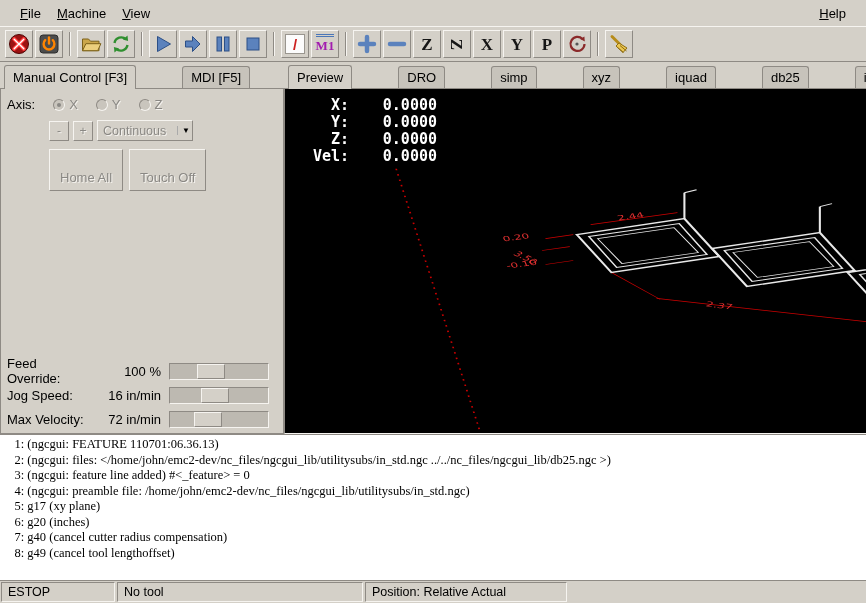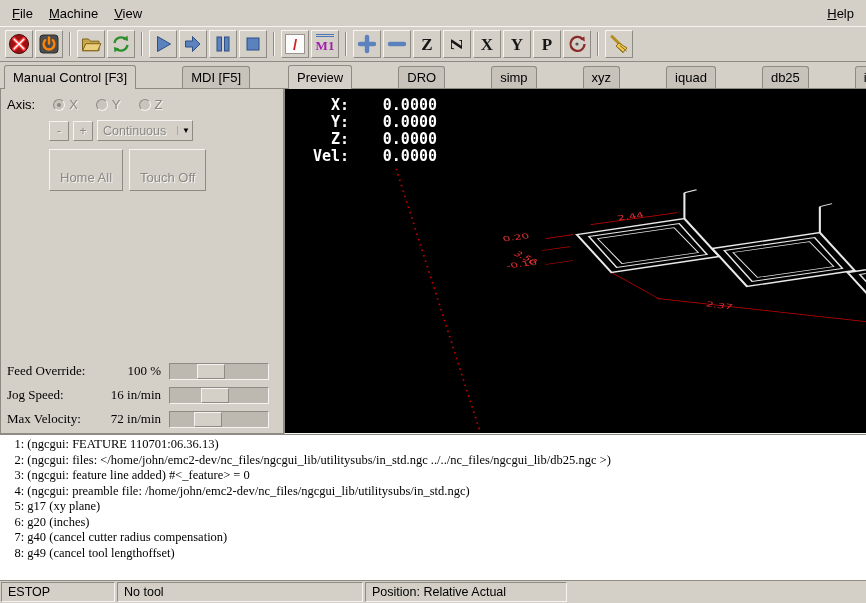--- a/index.html
+++ b/index.html
@@ -4,21 +4,21 @@
 <style>
   * { box-sizing: border-box; margin: 0; padding: 0; }
   html,body { width:866px; height:603px; overflow:hidden; }
   body {
     font-family:"Liberation Sans", sans-serif;
     font-size:13px; color:#000;
     background:#d4d0c8;
     display:flex; flex-direction:column;
   }
   
-  .menubar { height:26px; display:flex; align-items:center; padding:0 4px; background:#d4d0c8; }
+  .menubar { height:26px; display:flex; align-items:center; padding:0 12px; background:#d4d0c8; }
   .menu-item { display:inline-block; padding:4px 8px; cursor:default; }
   .menu-item::first-letter { text-decoration:underline; }
   .menu-help { margin-left:auto; }
   
   .toolbar { height:36px; display:flex; align-items:center; padding:2px 5px; gap:2px;
              border-top:1px solid #f6f4f0; border-bottom:1px solid #8e8a84; background:#d4d0c8; }
   .tbtn { width:28px; height:28px; flex:0 0 28px; display:flex; align-items:center; justify-content:center;
           background:#d4d0c8; border:1px solid; border-color:#f6f4f0 #8e8a84 #8e8a84 #f6f4f0; padding:0; }
   .tsep { width:2px; height:24px; border-left:1px solid #8e8a84; border-right:1px solid #f6f4f0; margin:0 4px; flex:0 0 2px; }
   .view-letter { font-family:"Liberation Serif", serif; font-weight:bold; font-size:17px; color:#161616; line-height:1; }
@@ -44,21 +44,21 @@
            border-radius:50%; background:#8a8884; }
   .smallbtn { width:20px; height:20px; background:#d4d0c8; border:1px solid;
               border-color:#f6f4f0 #8e8a84 #8e8a84 #f6f4f0; font-size:12px; margin-right:4px; }
   .combo { display:flex; align-items:center; height:21px; width:96px; background:#d4d0c8;
            border:1px solid; border-color:#f6f4f0 #8e8a84 #8e8a84 #f6f4f0; padding:0 2px 0 5px; }
   .combo-text { flex:1; font-size:12.5px; }
   .combo-arrow { font-size:8px; border-left:1px solid #aaa; padding-left:4px; }
   .wbtn { height:22px; padding:20px 10px; background:#d4d0c8; border:1px solid;
           border-color:#f6f4f0 #8e8a84 #8e8a84 #f6f4f0; font-size:13px; margin-right:6px; }
   .sliders { position:absolute; left:0; right:0; bottom:2px; padding:0 2px; }
-  .slider-row { display:flex; align-items:center; height:24px;font-family:Liberation Serif, serif; }
+  .slider-row { display:flex; align-items:center; height:24px; }
   .sl-label { width:88px; padding-left:4px; }
   .sl-value { width:78px; text-align:right; padding-right:8px; }
   .slider { position:relative; width:100px; height:17px; background:#bdb9b1;
             border:1px solid; border-color:#8e8a84 #f6f4f0 #f6f4f0 #8e8a84; }
   .handle { position:absolute; top:0; width:28px; height:15px; background:#d4d0c8;
             border:1px solid; border-color:#f6f4f0 #8e8a84 #8e8a84 #f6f4f0; }
   
   .right { flex:1; display:flex; flex-direction:column; padding-top:2px; }
   .canvas { flex:1; background:#000; border:1px solid; border-color:#8e8a84 #f6f4f0 #f6f4f0 #8e8a84;
             position:relative; overflow:hidden; }

